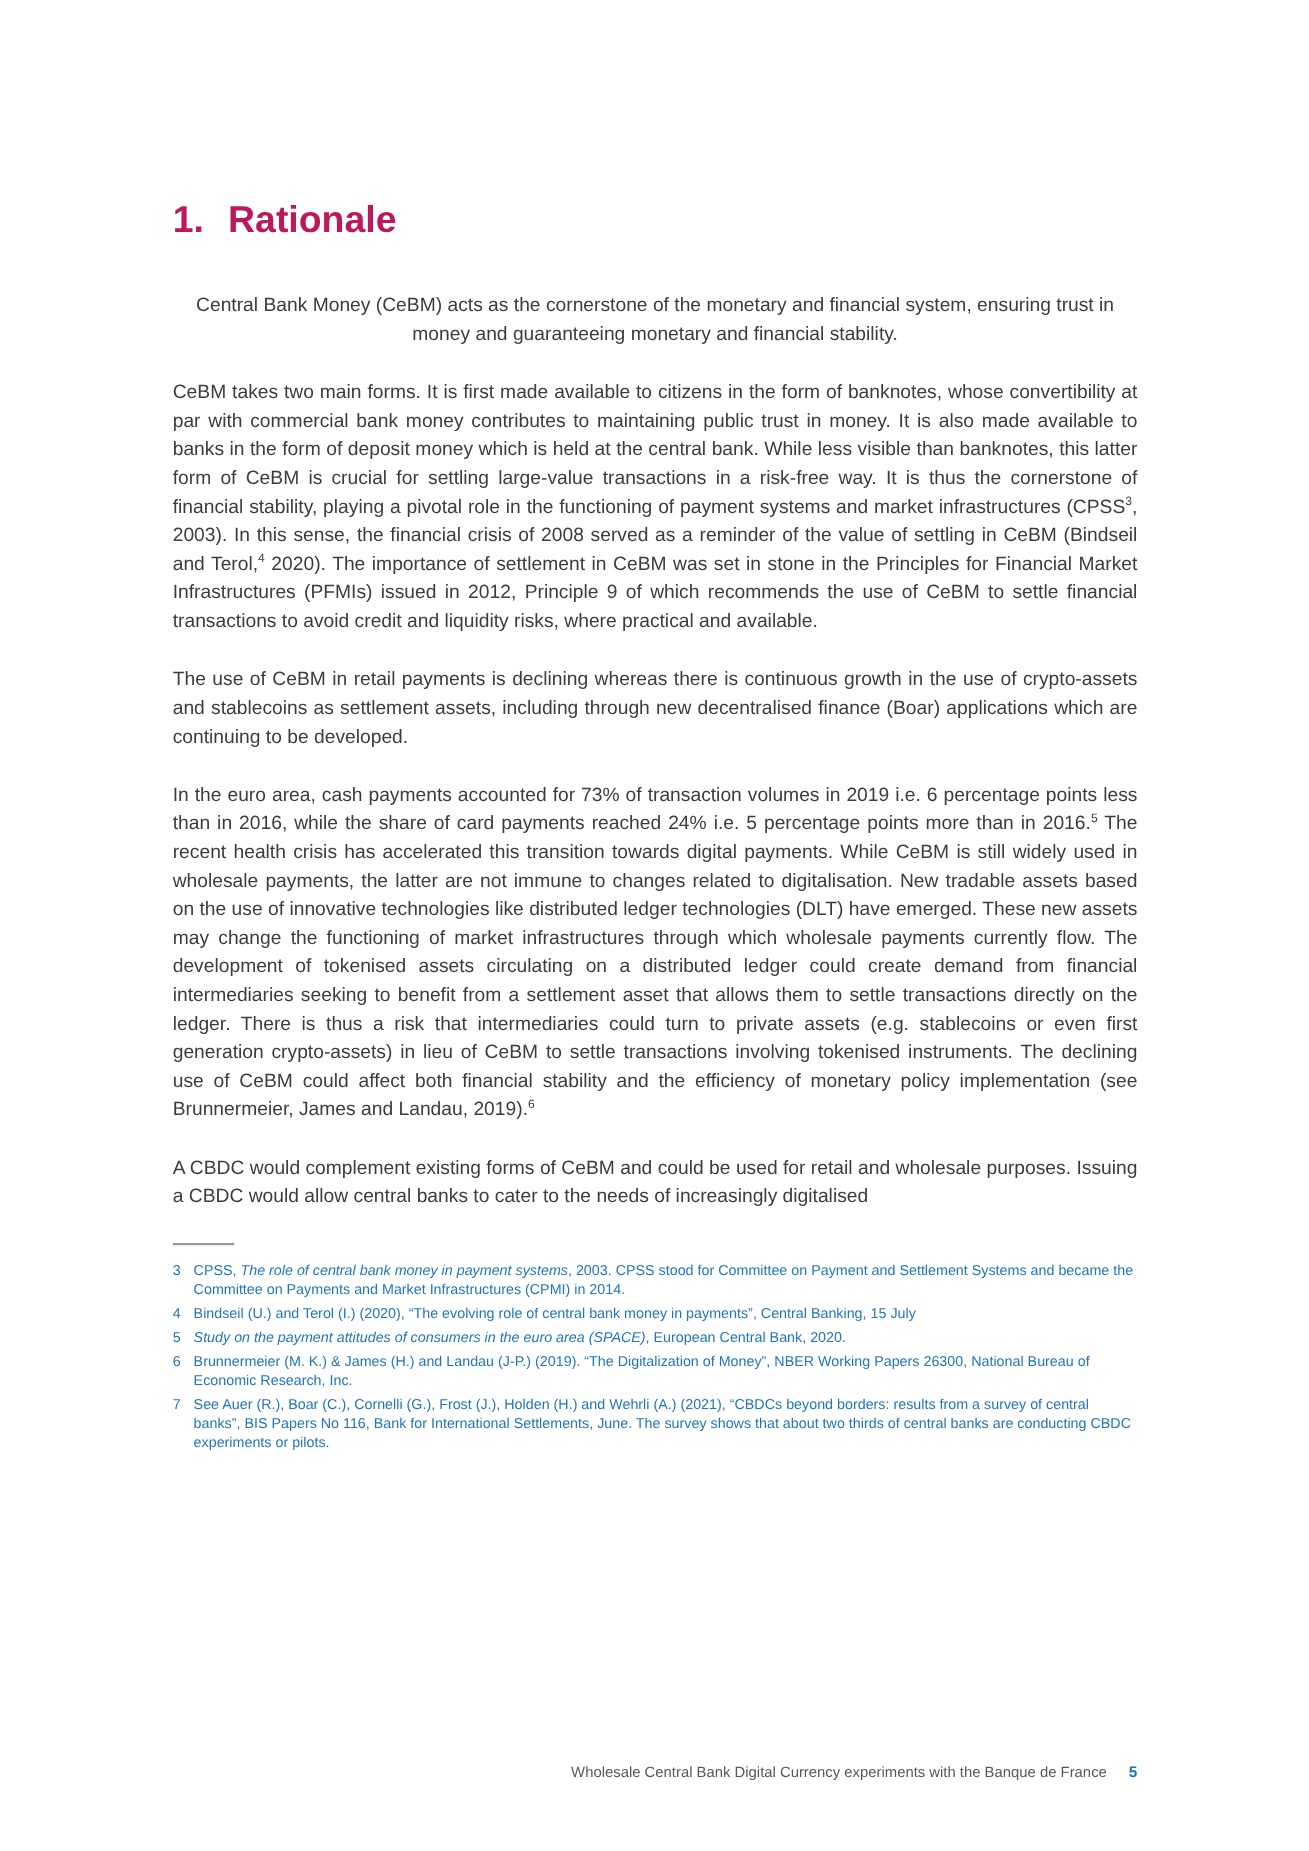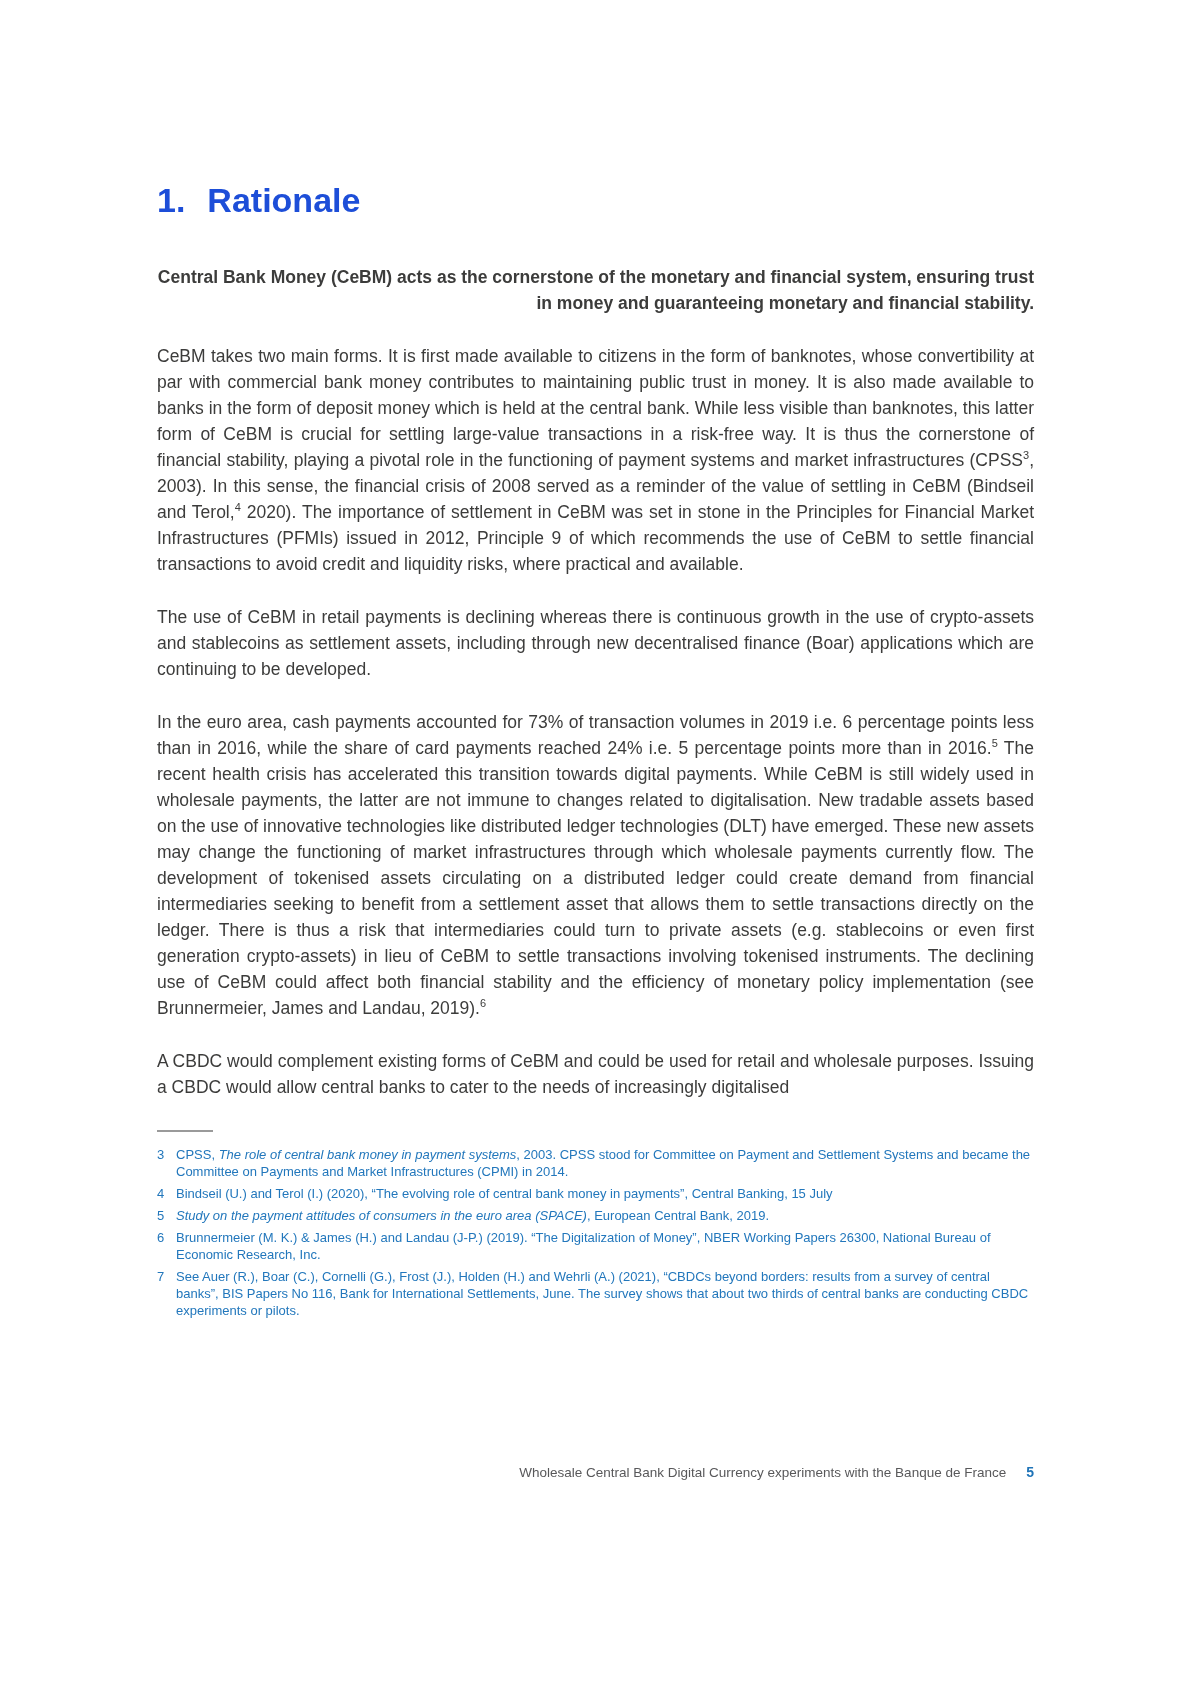--- a/index.html
+++ b/index.html
@@ -14,34 +14,34 @@
   }
   .content {
     position: absolute;
     left: 157px;
     top: 0;
     width: 877px;
     color: #3c3c3b;
   }
   .title {
     margin: 180px 0 44px 0;
-    color: #1d4ed8;
+    color: #be185d;
     font-size: 34px;
     line-height: 40px;
     font-weight: 700;
   }
   .title-num { margin-right: 22px; }
   p {
     font-size: 17.5px;
     line-height: 26px;
     margin: 27px 0 0 0;
   }
   .lead {
-    font-weight: 700;
-    text-align: right;
+    font-weight: 400;
+    text-align: center;
   }
   .body { text-align: justify; }
   sup.fnref {
     font-size: 11px;
     line-height: 0;
     vertical-align: super;
   }
   .footnotes {
     margin-top: 30px;
     color: #2277bc;
@@ -60,21 +60,21 @@
   }
   .fn-num { flex: 0 0 19px; width: 19px; }
   .fn-text { flex: 1; }
   .fn-link {
     font-style: italic;
     cursor: pointer;
   }
   .footer {
     position: absolute;
     right: 156px;
-    top: 1464px;
+    top: 1602px;
     display: flex;
     align-items: baseline;
     font-size: 13.5px;
     color: #58585a;
   }
   .footer-page {
     color: #1f74b8;
     font-weight: 700;
     font-size: 14px;
     margin-left: 20px;
@@ -110,21 +110,21 @@
         <span class="fn-text"><span>CPSS, </span><span class="fn-link">The role of central bank money in payment systems</span><span>, 2003. CPSS stood for Committee on Payment and Settlement Systems and became the Committee on Payments and Market Infrastructures (CPMI) in 2014.</span></span>
       </div>
 
       <div class="fn">
         <span class="fn-num">4</span>
         <span class="fn-text"><span>Bindseil (U.) and Terol (I.) (2020), “The evolving role of central bank money in payments”, Central Banking, 15 July</span></span>
       </div>
 
       <div class="fn">
         <span class="fn-num">5</span>
-        <span class="fn-text"><span class="fn-link">Study on the payment attitudes of consumers in the euro area (SPACE)</span><span>, European Central Bank, 2019.</span></span>
+        <span class="fn-text"><span class="fn-link">Study on the payment attitudes of consumers in the euro area (SPACE)</span><span>, European Central Bank, 2020.</span></span>
       </div>
 
       <div class="fn">
         <span class="fn-num">6</span>
         <span class="fn-text"><span>Brunnermeier (M. K.) &amp; James (H.) and Landau (J-P.) (2019). “The Digitalization of Money”, NBER Working Papers 26300, National Bureau of Economic Research, Inc.</span></span>
       </div>
 
       <div class="fn">
         <span class="fn-num">7</span>
         <span class="fn-text"><span>See Auer (R.), Boar (C.), Cornelli (G.), Frost (J.), Holden (H.) and Wehrli (A.) (2021), “CBDCs beyond borders: results from a survey of central banks”, BIS Papers No 116, Bank for International Settlements, June. The survey shows that about two thirds of central banks are conducting CBDC experiments or pilots.</span></span>

